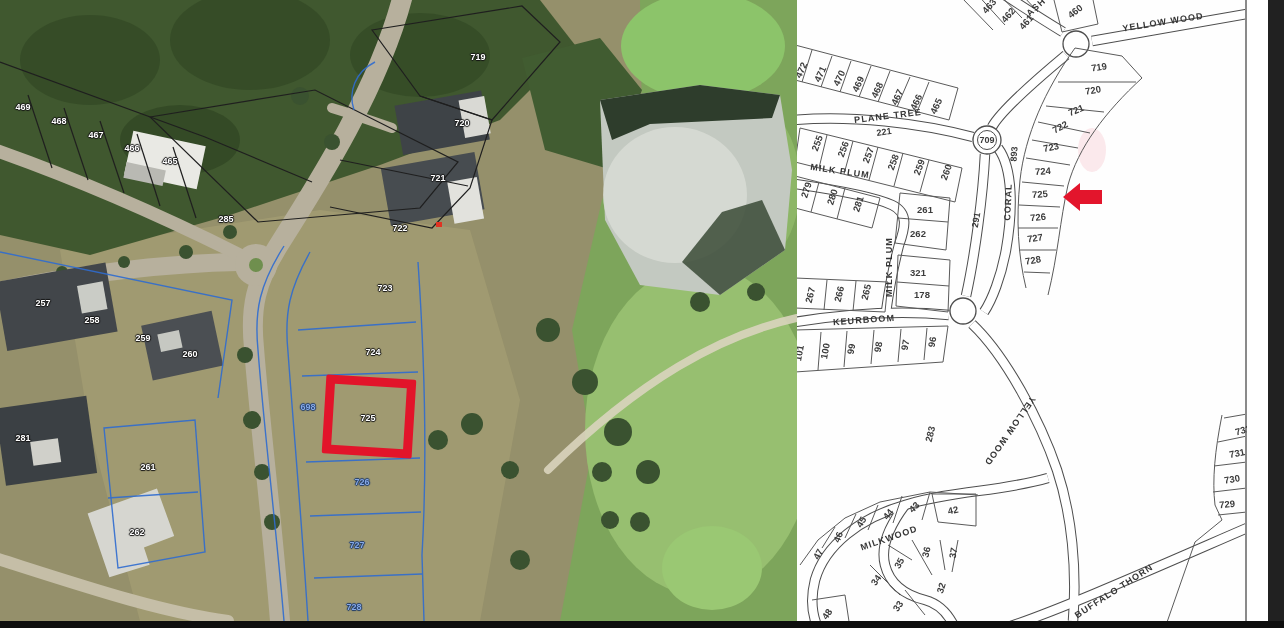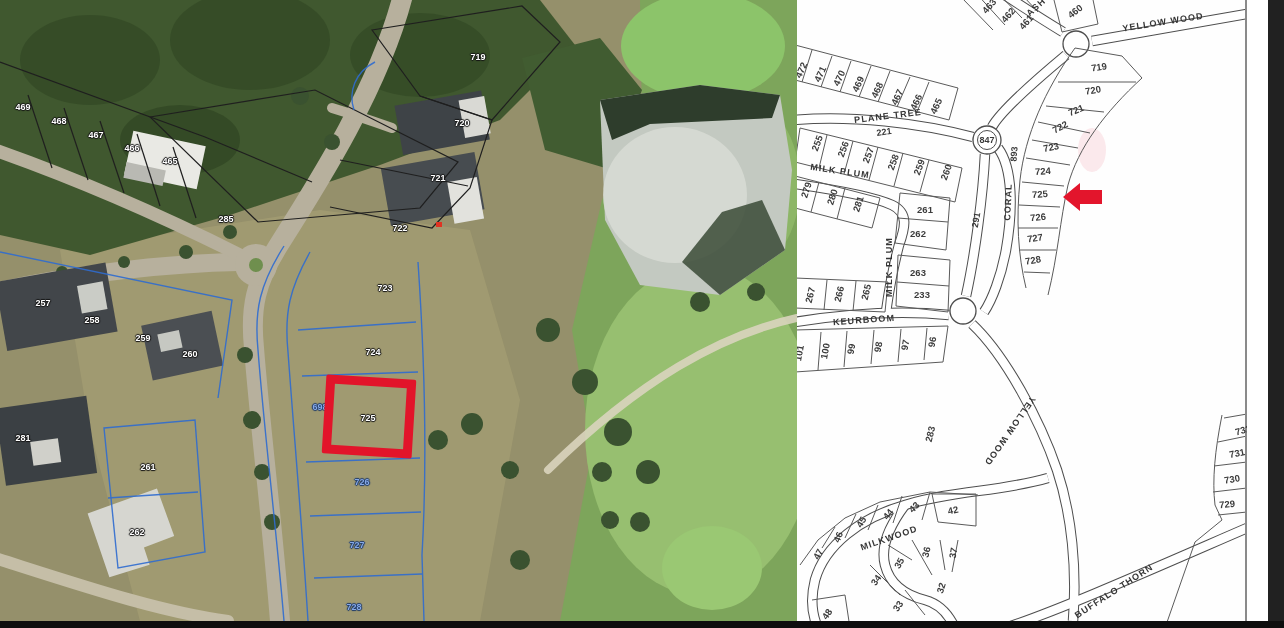--- a/index.html
+++ b/index.html
@@ -149,21 +149,21 @@
     <span class="lbl" style="left:373px;top:352px">724</span>
     <span class="lbl" style="left:368px;top:418px">725</span>
     <span class="lbl" style="left:43px;top:303px">257</span>
     <span class="lbl" style="left:92px;top:320px">258</span>
     <span class="lbl" style="left:143px;top:338px">259</span>
     <span class="lbl" style="left:190px;top:354px">260</span>
     <span class="lbl" style="left:23px;top:438px">281</span>
     <span class="lbl" style="left:148px;top:467px">261</span>
     <span class="lbl" style="left:137px;top:532px">262</span>
 
-    <span class="lbl blue" style="left:320px;top:407px">698</span>
+    <span class="lbl blue" style="left:308px;top:407px">698</span>
     <span class="lbl blue" style="left:362px;top:482px">726</span>
     <span class="lbl blue" style="left:357px;top:545px">727</span>
     <span class="lbl blue" style="left:354px;top:607px">728</span>
 
     <div class="hibox"></div>
   </div>
 
   <div class="plan">
     <svg width="450" height="621" viewBox="0 0 450 621">
       <rect width="450" height="621" fill="#fefefe"></rect>
@@ -238,21 +238,21 @@
     <span class="pstreet" style="left:239px;top:7px;transform:translate(-50%,-50%) rotate(-42deg)">ASH</span>
     <span class="pstreet" style="left:91px;top:116px;transform:translate(-50%,-50%) rotate(-7deg)">PLANE TREE</span>
     <span class="pstreet" style="left:43px;top:171px;transform:translate(-50%,-50%) rotate(8deg)">MILK PLUM</span>
     <span class="pstreet" style="left:92px;top:267px;transform:translate(-50%,-50%) rotate(-90deg)">MILK PLUM</span>
     <span class="pstreet" style="left:67px;top:320px;transform:translate(-50%,-50%) rotate(-4deg)">KEURBOOM</span>
     <span class="pstreet" style="left:211px;top:202px;transform:translate(-50%,-50%) rotate(-88deg)">CORAL</span>
     <span class="pstreet" style="left:213px;top:431px;transform:translate(-50%,-50%) rotate(125deg)">YELLOW WOOD</span>
     <span class="pstreet" style="left:92px;top:538px;transform:translate(-50%,-50%) rotate(-19deg)">MILKWOOD</span>
     <span class="pstreet" style="left:317px;top:591px;transform:translate(-50%,-50%) rotate(-33deg)">BUFFALO THORN</span>
 
-    <span class="pnum" style="left:190px;top:140px;transform:translate(-50%,-50%)">847</span>
+    <span class="pnum" style="left:190px;top:140px;transform:translate(-50%,-50%)">709</span>
     <span class="pnum" style="left:87px;top:132px;transform:translate(-50%,-50%) rotate(-8deg)">221</span>
     <span class="pnum" style="left:217px;top:154px;transform:translate(-50%,-50%) rotate(-86deg)">893</span>
     <span class="pnum" style="left:179px;top:220px;transform:translate(-50%,-50%) rotate(-80deg)">291</span>
 
     <span class="plbl" style="left:192px;top:6px;transform:translate(-50%,-50%) rotate(-50deg)">463</span>
     <span class="plbl" style="left:211px;top:15px;transform:translate(-50%,-50%) rotate(-50deg)">462</span>
     <span class="plbl" style="left:229px;top:22px;transform:translate(-50%,-50%) rotate(-50deg)">461</span>
     <span class="plbl" style="left:278px;top:11px;transform:translate(-50%,-50%) rotate(-38deg)">460</span>
     <span class="plbl" style="left:4px;top:70px;transform:translate(-50%,-50%) rotate(-65deg)">472</span>
     <span class="plbl" style="left:23px;top:74px;transform:translate(-50%,-50%) rotate(-65deg)">471</span>
@@ -266,22 +266,22 @@
     <span class="plbl" style="left:46px;top:149px;transform:translate(-50%,-50%) rotate(-70deg)">256</span>
     <span class="plbl" style="left:71px;top:155px;transform:translate(-50%,-50%) rotate(-70deg)">257</span>
     <span class="plbl" style="left:96px;top:162px;transform:translate(-50%,-50%) rotate(-70deg)">258</span>
     <span class="plbl" style="left:122px;top:167px;transform:translate(-50%,-50%) rotate(-70deg)">259</span>
     <span class="plbl" style="left:149px;top:172px;transform:translate(-50%,-50%) rotate(-70deg)">260</span>
     <span class="plbl" style="left:9px;top:190px;transform:translate(-50%,-50%) rotate(-72deg)">279</span>
     <span class="plbl" style="left:35px;top:197px;transform:translate(-50%,-50%) rotate(-72deg)">280</span>
     <span class="plbl" style="left:61px;top:204px;transform:translate(-50%,-50%) rotate(-72deg)">281</span>
     <span class="plbl" style="left:128px;top:209px;transform:translate(-50%,-50%)">261</span>
     <span class="plbl" style="left:121px;top:233px;transform:translate(-50%,-50%)">262</span>
-    <span class="plbl" style="left:121px;top:272px;transform:translate(-50%,-50%)">263</span>
-    <span class="plbl" style="left:125px;top:294px;transform:translate(-50%,-50%)">233</span>
+    <span class="plbl" style="left:121px;top:272px;transform:translate(-50%,-50%)">321</span>
+    <span class="plbl" style="left:125px;top:294px;transform:translate(-50%,-50%)">178</span>
     <span class="plbl" style="left:13px;top:295px;transform:translate(-50%,-50%) rotate(-76deg)">267</span>
     <span class="plbl" style="left:42px;top:294px;transform:translate(-50%,-50%) rotate(-76deg)">266</span>
     <span class="plbl" style="left:69px;top:292px;transform:translate(-50%,-50%) rotate(-76deg)">265</span>
     <span class="plbl" style="left:2px;top:353px;transform:translate(-50%,-50%) rotate(-80deg)">101</span>
     <span class="plbl" style="left:28px;top:351px;transform:translate(-50%,-50%) rotate(-80deg)">100</span>
     <span class="plbl" style="left:54px;top:349px;transform:translate(-50%,-50%) rotate(-80deg)">99</span>
     <span class="plbl" style="left:81px;top:347px;transform:translate(-50%,-50%) rotate(-80deg)">98</span>
     <span class="plbl" style="left:108px;top:345px;transform:translate(-50%,-50%) rotate(-80deg)">97</span>
     <span class="plbl" style="left:135px;top:342px;transform:translate(-50%,-50%) rotate(-80deg)">96</span>
     <span class="plbl" style="left:133px;top:434px;transform:translate(-50%,-50%) rotate(-76deg)">283</span>

